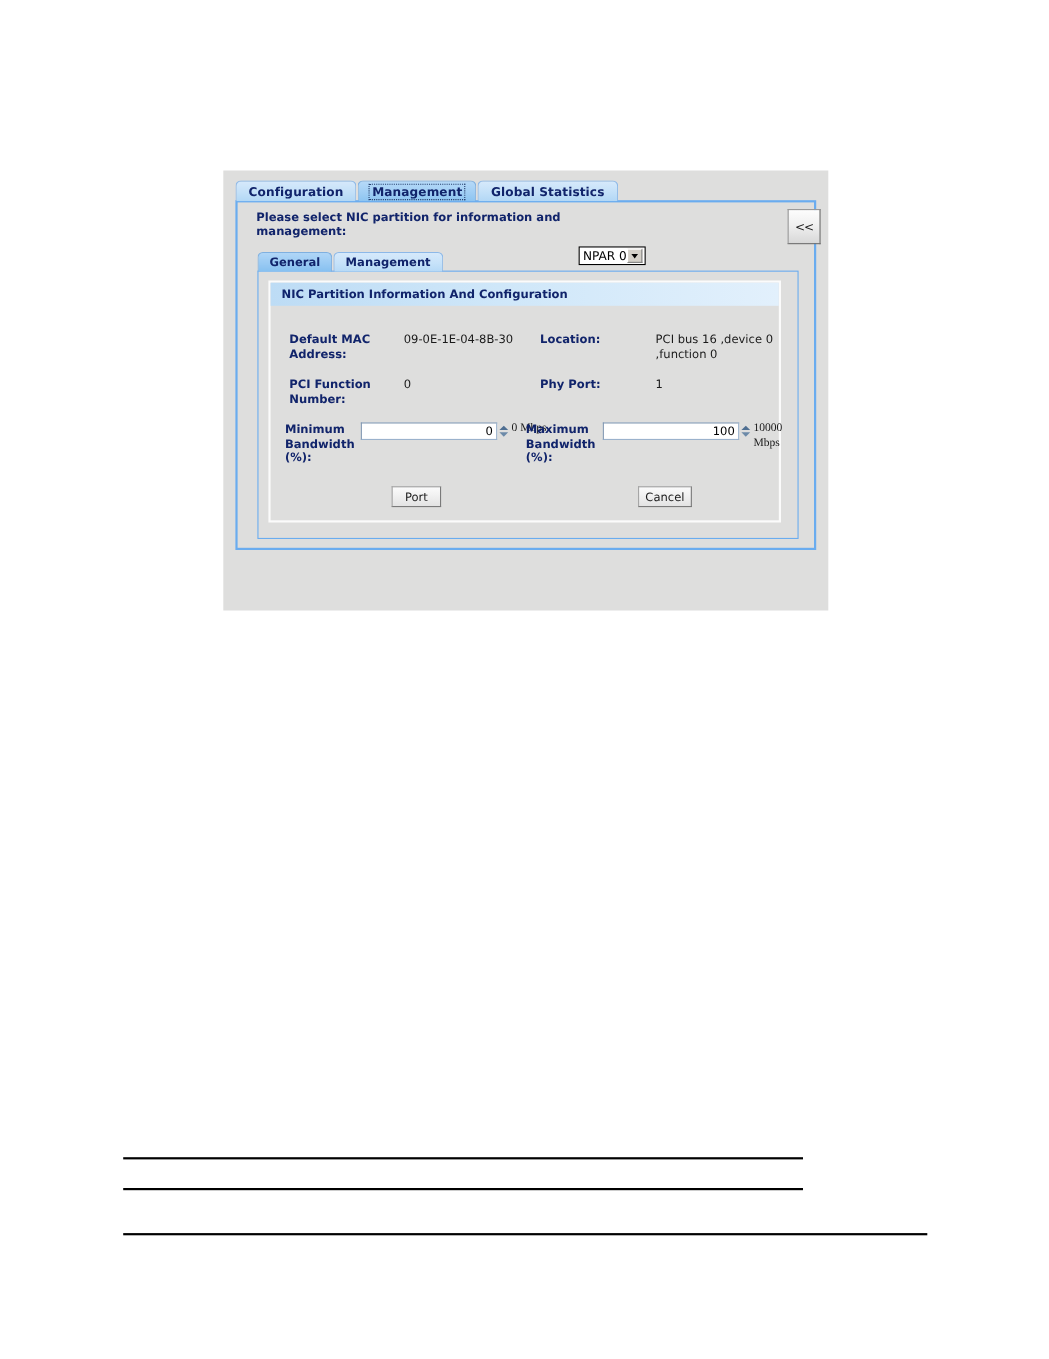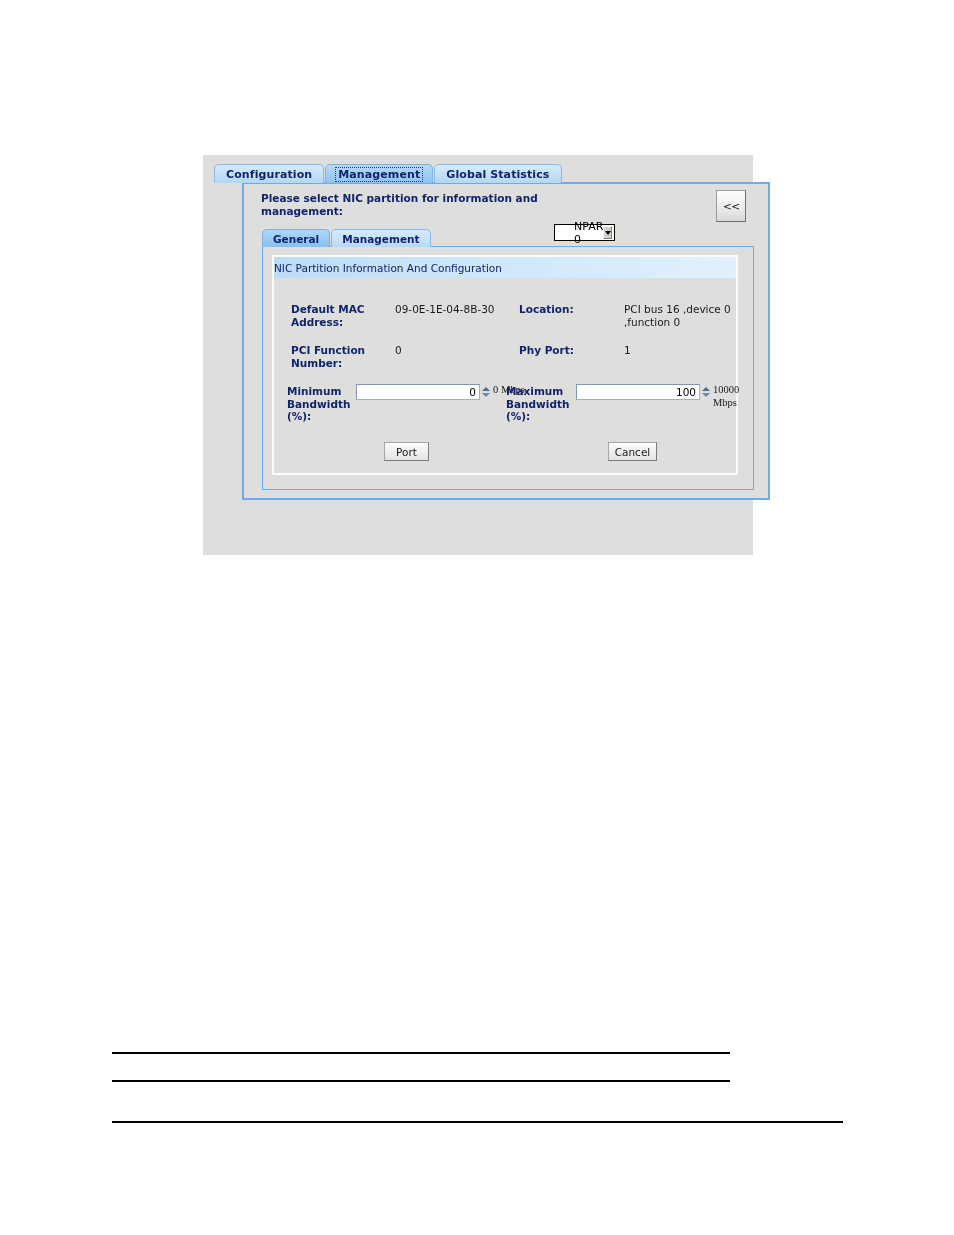--- a/index.html
+++ b/index.html
@@ -67,21 +67,20 @@
   
   #panel-level1 {
     position: absolute;
     left: 11px;
     top: 27px;
     width: 528px;
     height: 318px;
     box-sizing: border-box;
     border: 2px solid #6aacef;
     background: #dededd;
-    margin-left: 28px;
   }
 
   #select-row {
     position: absolute;
     left: 0;
     top: 0;
     width: 100%;
     height: 44px;
   }
   #select-prompt {
@@ -103,21 +102,21 @@
     box-sizing: border-box;
     background: #ffffff;
     border: 1px solid #000000;
     display: flex;
     align-items: center;
     font-size: 11px;
     color: #000000;
     cursor: default;
   }
   #npar-select .val {
-    padding-left: 19px;
+    padding-left: 3px;
     flex: 1;
   }
   #npar-arrow-btn {
     width: 14px;
     height: 13px;
     margin-right: 2px;
     box-sizing: border-box;
     background: #d4d0c8;
     border: 1px solid #ffffff;
     border-right-color: #808080;
@@ -216,22 +215,23 @@
     position: absolute;
     left: 0;
     top: 0;
     width: 100%;
     height: 21px;
     background: linear-gradient(to right, #bddcf5 0%, #cfe7f9 45%, #e2f0fc 100%);
     display: flex;
     align-items: center;
   }
   #groupbox-header .title {
-    font-size: 10.5px;
-    font-weight: normal;
+    padding-left: 10px;
+    font-size: 10.5px;
+    font-weight: bold;
     color: #11246b;
   }
 
   
   .field-label {
     position: absolute;
     font-size: 10.5px;
     font-weight: bold;
     color: #11246b;
     line-height: 12.5px;

